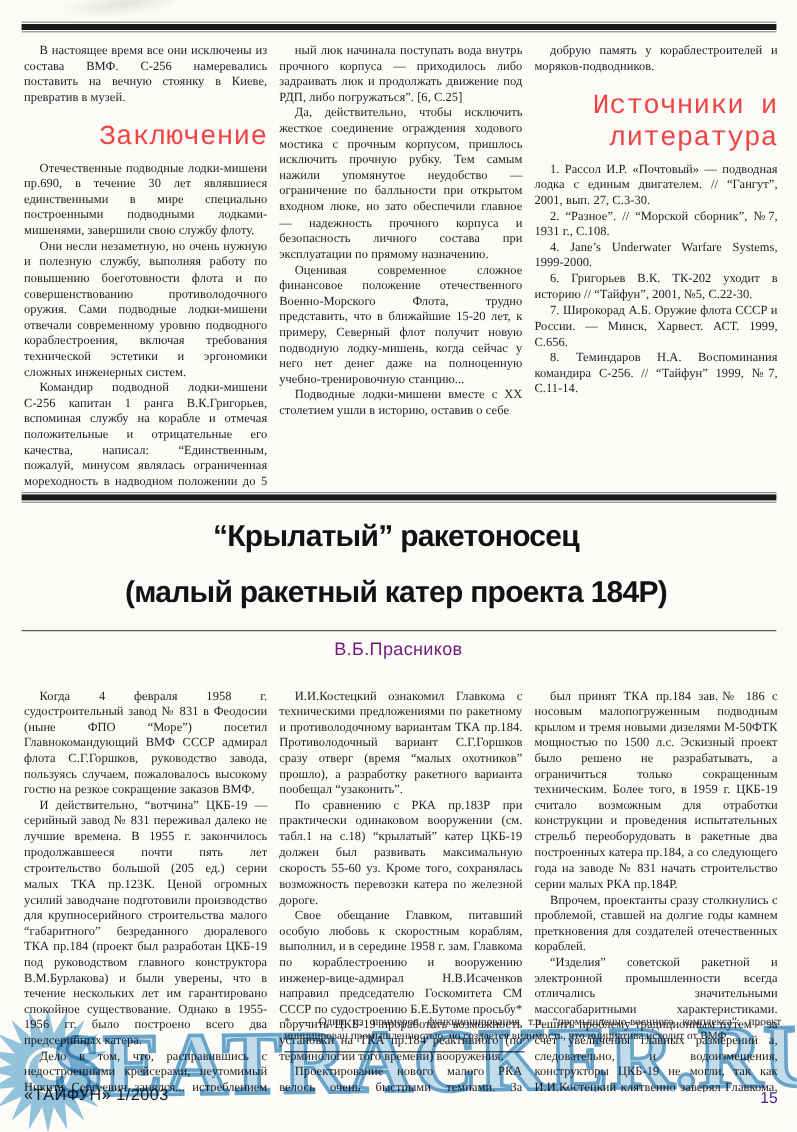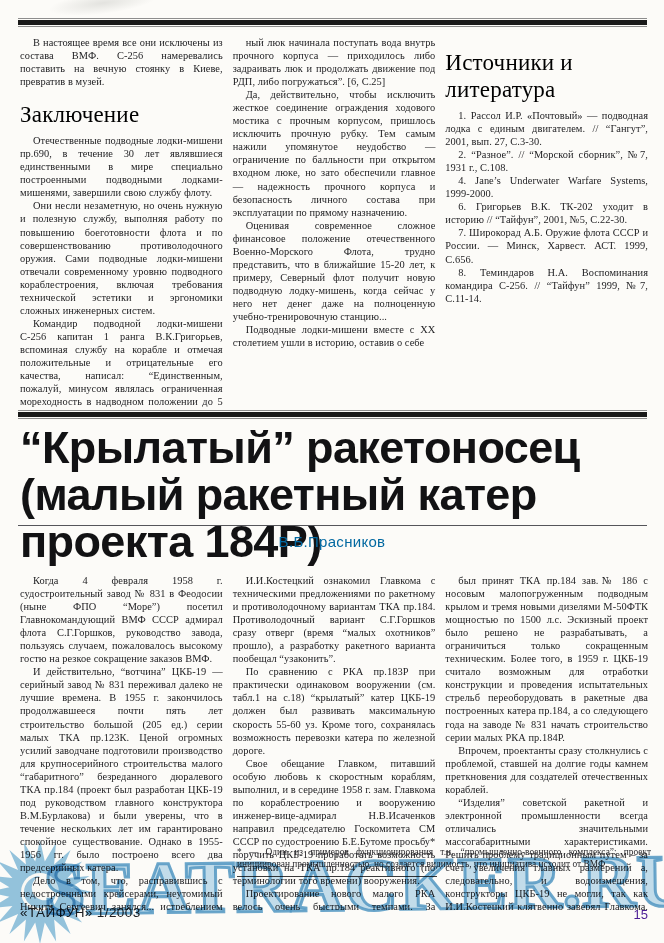--- a/index.html
+++ b/index.html
@@ -22,32 +22,32 @@
   .double-rule .b{height:5px;background:#1a1a1a;}
   .double-rule .c{height:1px;background:#8d8d8d;margin-top:1px;}
   .thin-rule{left:18px;width:629px;height:1px;background:#55555a;}
   
   .cols{left:20px;width:628px;display:flex;gap:10px;overflow:hidden;}
   .top-cols{top:36px;height:372px;}
   .art-cols{top:574px;height:336px;}
   .col{flex:1 1 0;text-align:justify;font-size:10.4px;line-height:13.05px;letter-spacing:0.05px;}
   .para{margin:0;text-indent:13px;}
   h2{
-    font-family:Liberation Serif, serif;font-weight:400;color:#000000;
-    font-size:23px;line-height:27px;margin:13px 0 6px 0;letter-spacing:0.2px;text-align:left;text-indent:0;
+    font-family:Liberation Mono, monospace;font-weight:400;color:#ef4444;
+    font-size:23px;line-height:27px;margin:13px 0 6px 0;letter-spacing:0.2px;text-align:right;text-indent:0;
   }
   
   .title{
     left:20px;top:424px;width:620px;margin:0;
     font-family:"Liberation Sans", sans-serif;font-weight:700;color:#121214;
-    font-size:45px;line-height:47px;letter-spacing:-0.6px;
+    font-size:25px;line-height:47px;letter-spacing:-0.6px;text-align:center;
   }
   .author{
     left:0;top:533px;width:664px;text-align:center;
-    font-family:"Liberation Sans", sans-serif;font-size:15px;color:#0369a1;letter-spacing:0.3px;
+    font-family:"Liberation Sans", sans-serif;font-size:15px;color:#701a75;letter-spacing:0.3px;
   }
   
   .footnote-rule{left:237px;top:876px;width:200px;height:1px;background:#3a3a3a;}
   .footnote{
     left:237px;top:847px;width:414px;
     font-size:9.4px;line-height:11.6px;text-align:justify;color:#2a2a2e;
   }
   
   .footer-left{
     left:20px;top:905px;
@@ -95,20 +95,23 @@
   </div>
   <div class="col">
     <div>
         <p class="para">ный люк начинала поступать вода внутрь прочного корпуса — приходилось либо задраивать люк и продолжать движение под РДП, либо погружаться”. [6, С.25]</p>
         <p class="para">Да, действительно, чтобы исключить жесткое соединение ограждения ходового мостика с прочным корпусом, пришлось исключить прочную рубку. Тем самым нажили упомянутое неудобство — ограничение по балльности при открытом входном люке, но зато обеспечили главное — надежность прочного корпуса и безопасность личного состава при эксплуатации по прямому назначению.</p>
         <p class="para">Оценивая современное сложное финансовое положение отечественного Военно-Морского Флота, трудно представить, что в ближайшие 15-20 лет, к примеру, Северный флот получит новую подводную лодку-мишень, когда сейчас у него нет денег даже на полноценную учебно-тренировочную станцию...</p>
         <p class="para">Подводные лодки-мишени вместе с XX столетием ушли в историю, оставив о себе</p>
       </div>
   </div>
   <div class="col">
+    <div>
+        <p class="para">добрую память у кораблестроителей и моряков-подводников.</p>
+      </div>
     <h2>Источники и литература</h2>
     <div>
         <p class="para">1. Рассол И.Р. «Почтовый» — подводная лодка с единым двигателем. // “Гангут”, 2001, вып. 27, С.3-30.</p>
         <p class="para">2. “Разное”. // “Морской сборник”, №7, 1931 г., С.108.</p>
         <p class="para">4. Jane’s Underwater Warfare Systems, 1999-2000.</p>
         <p class="para">6. Григорьев В.К. ТК-202 уходит в историю // “Тайфун”, 2001, №5, С.22-30.</p>
         <p class="para">7. Широкорад А.Б. Оружие флота СССР и России. — Минск, Харвест. АСТ. 1999, С.656.</p>
         <p class="para">8. Теминдаров Н.А. Воспоминания командира С-256. // “Тайфун” 1999, №7, С.11-14.</p>
       </div>
   </div>

